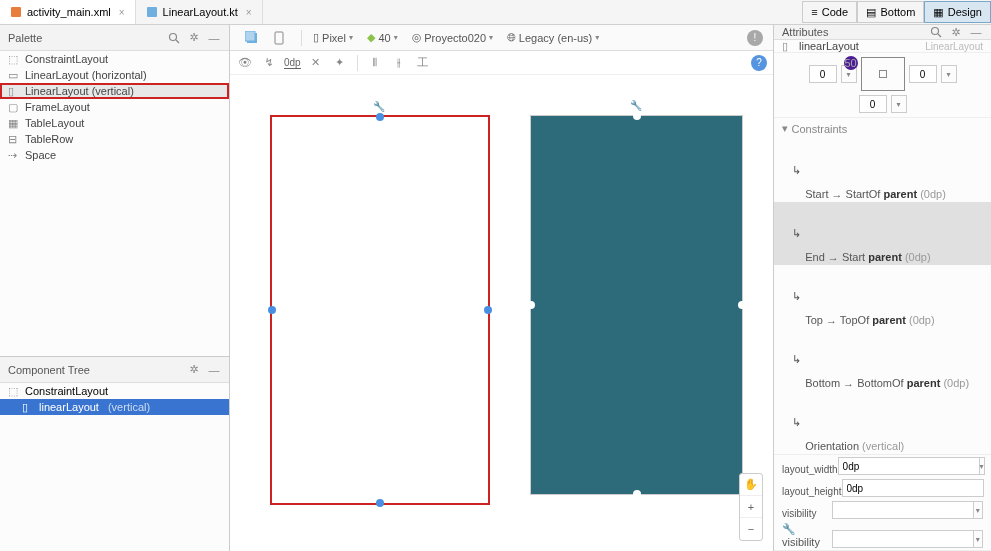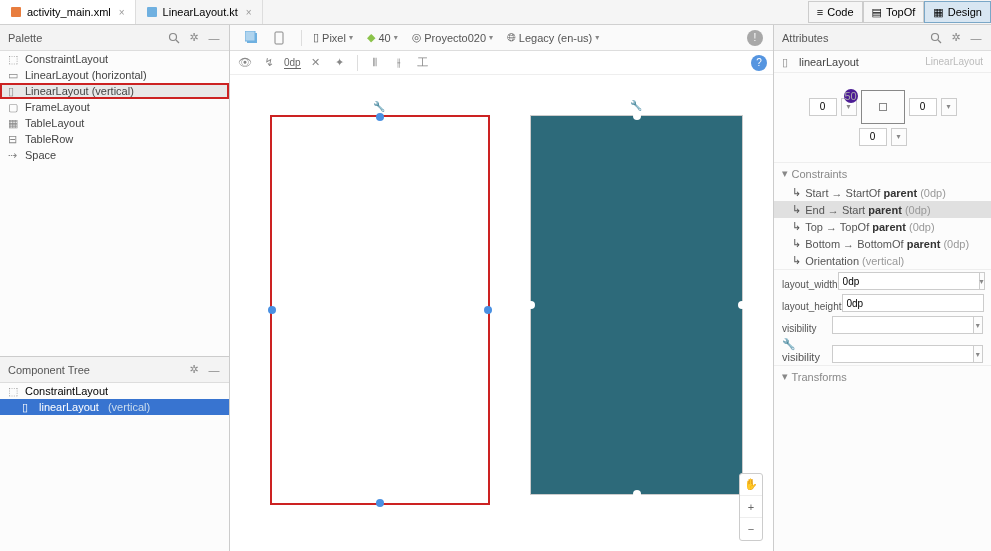--- a/index.html
+++ b/index.html
@@ -77,21 +77,21 @@
 .cw-input { width: 28px; height: 18px; border: 1px solid #ccc; text-align: center; font-size: 10px; }
 .cw-drop { width: 16px; height: 18px; border: 1px solid #ccc; display: flex; align-items: center; justify-content: center; font-size: 8px; color: #888; cursor: pointer; }
 .cw-box { width: 44px; height: 34px; border: 1px solid #888; position: relative; display: flex; align-items: center; justify-content: center; }
 .cw-inner { width: 8px; height: 8px; border: 1px solid #888; }
 .cw-label { position: absolute; left: -18px; top: -2px; font-size: 11px; color: #aaa; background: #4c1d95; border-radius: 50%; width: 14px; height: 14px; display: flex; align-items: center; justify-content: center; }
 
 .attr-section { border-bottom: 1px solid #eee; }
 .attr-section-head { padding: 4px 8px; color: #888; font-size: 10px; display: flex; align-items: center; gap: 4px; cursor: pointer; }
 .attr-row { padding: 2px 8px 2px 18px; display: flex; align-items: center; gap: 4px; font-size: 10px; color: #555; }
 .attr-row.sel { background: #e0e0e0; }
-.attr-label { flex: 1; }
+.attr-label { flex: 1; margin-top: 47px; }
 .attr-val { color: #999; }
 .attr-strong { font-weight: bold; color: #333; }
 
 .prop-row { display: flex; align-items: flex-end; padding: 2px 8px; }
 .prop-label { width: 78px; font-size: 10px; color: #555; }
 .prop-input { flex: 1; height: 18px; border: 1px solid #ccc; padding: 0 4px; font-size: 10px; }
 .prop-drop { width: 14px; height: 18px; border: 1px solid #ccc; border-left: none; display: flex; align-items: center; justify-content: center; font-size: 8px; color: #888; cursor: pointer; }
 
 .view-preview { flex: 1; display: flex; align-items: center; justify-content: center; padding: 20px; }
 .view-box { width: 110px; height: 80px; border: 1px solid #333; box-shadow: 3px 3px 0 #999; display: flex; align-items: center; justify-content: center; font-size: 24px; font-family: serif; color: #333; }
@@ -114,21 +114,21 @@
     <span>LinearLayout.kt</span>
     <span class="close-x">×</span>
   </div>
   <div class="view-toggle">
     <div class="view-btn">
       <span>≡</span>
       <span>Code</span>
     </div>
     <div class="view-btn">
       <span>▤</span>
-      <span>TopOf</span>
+      <span>Bottom</span>
     </div>
     <div class="view-btn active">
       <span>▦</span>
       <span>Design</span>
     </div>
   </div>
 </div>
 
 <div class="main-area">
 

